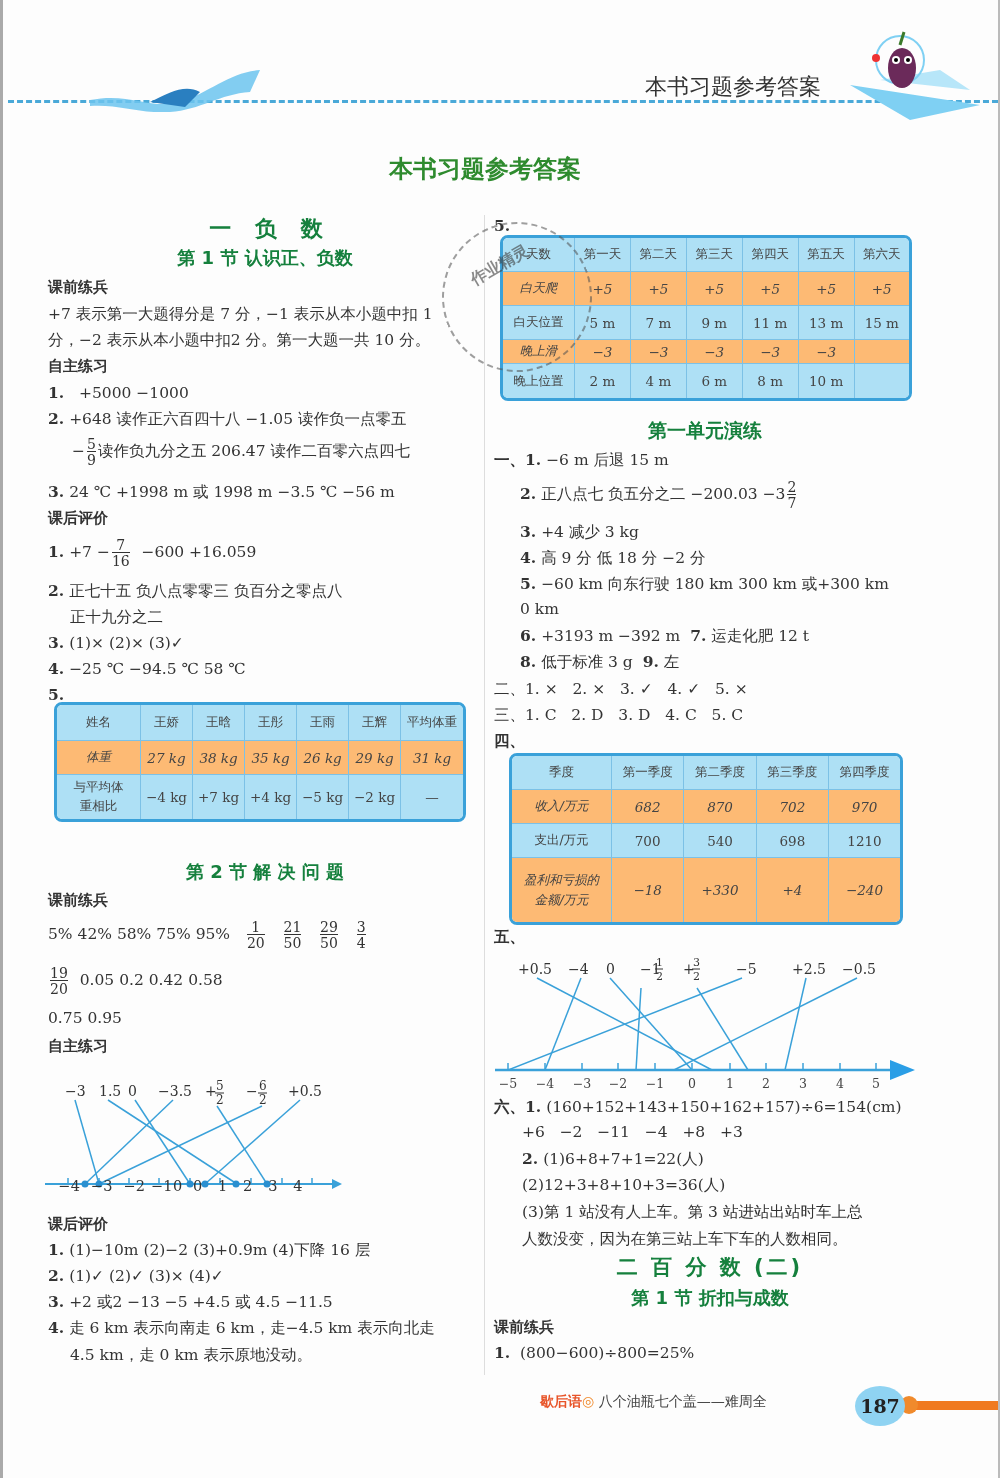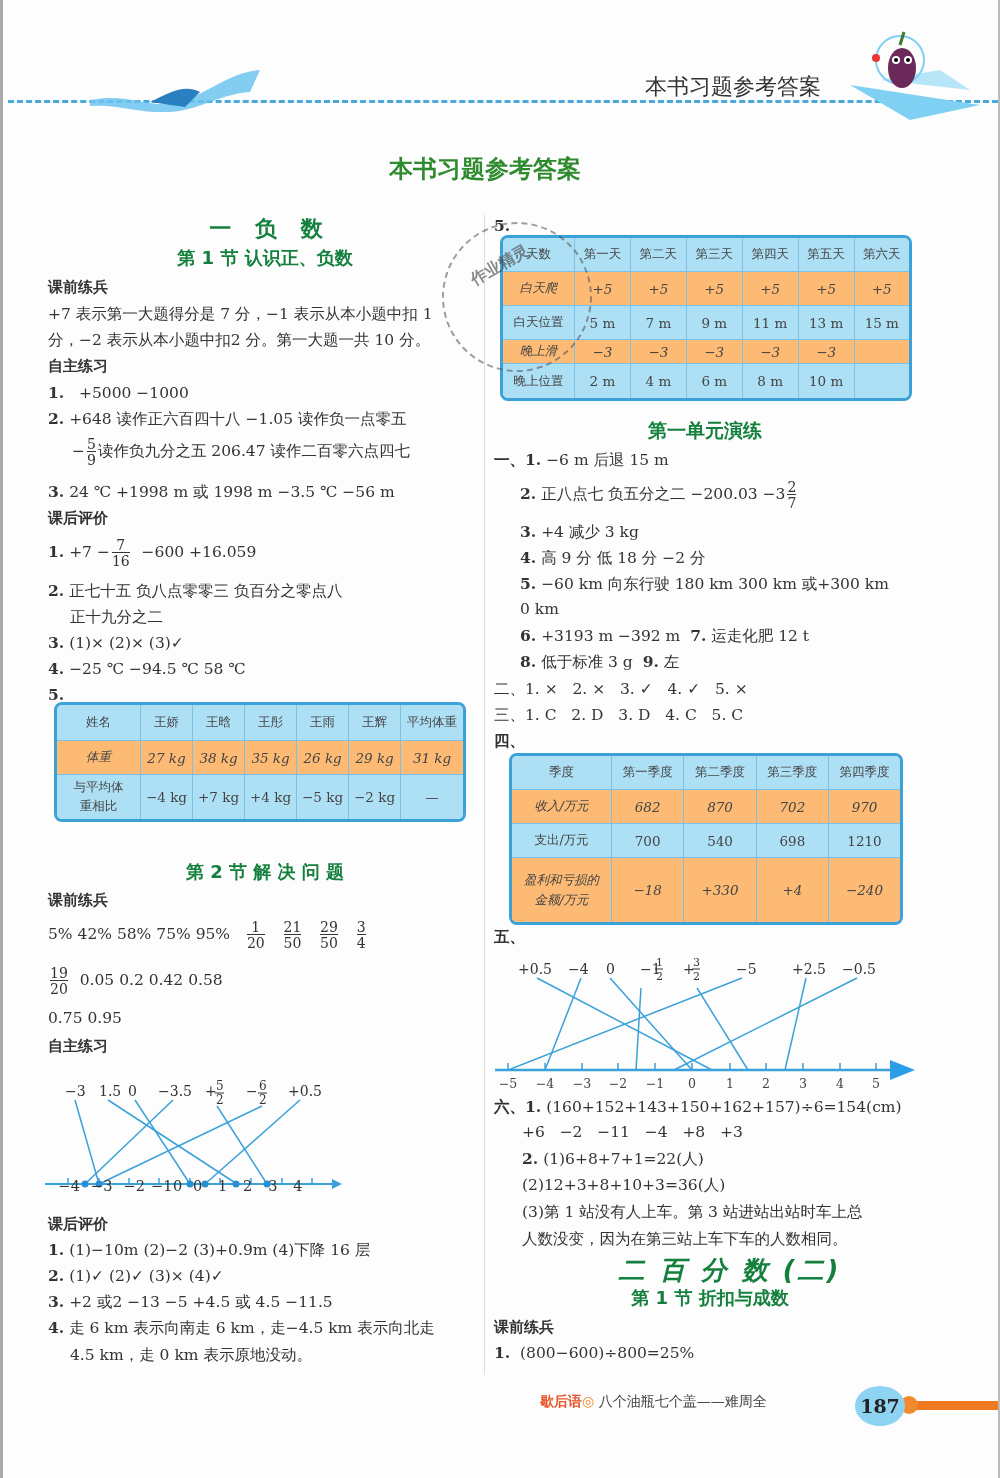--- a/index.html
+++ b/index.html
@@ -352,21 +352,21 @@
   </g>
 </svg>
 
 <div class="abs" style="left:494px; top:1097px;"><span class="num">六、1.</span>&nbsp;<span>(160+152+143+150+162+157)÷6=154(cm)</span></div>
 <div class="abs" style="left:522px; top:1123px; white-space:pre;">+6   −2   −11   −4   +8   +3</div>
 <div class="abs" style="left:522px; top:1149px;"><span class="num">2.</span>&nbsp;<span>(1)6+8+7+1=22(人)</span></div>
 <div class="abs" style="left:522px; top:1175px;">(2)12+3+8+10+3=36(人)</div>
 <div class="abs" style="left:522px; top:1202px;">(3)第 1 站没有人上车。第 3 站进站出站时车上总</div>
 <div class="abs" style="left:522px; top:1229px;">人数没变，因为在第三站上车下车的人数相同。</div>
 
-<div class="abs ch-title" style="left:600px; top:1253px; width:260px; font-size:26px; letter-spacing:3px;font-style:italic;">二  百 分 数 (二)</div>
+<div class="abs ch-title" style="left:580px; top:1253px; width:260px; font-size:21px; letter-spacing:3px;">二  百 分 数 (二)</div>
 <div class="abs ch-title" style="left:580px; top:1286px; width:260px; font-size:18px;">第 1 节  折扣与成数</div>
 <div class="abs sec-h" style="left:494px; top:1318px;">课前练兵</div>
 <div class="abs" style="left:494px; top:1343px;"><span class="num">1.</span>&nbsp;&nbsp;<span>(800−600)÷800=25%</span></div>
 
 <div class="footer-proverb">
   <span class="tag">歇后语</span><span class="circ">◎</span>
   <span>八个油瓶七个盖——难周全</span>
 </div>
 <div class="page-bar"></div>
 <div class="page-dot"></div>

